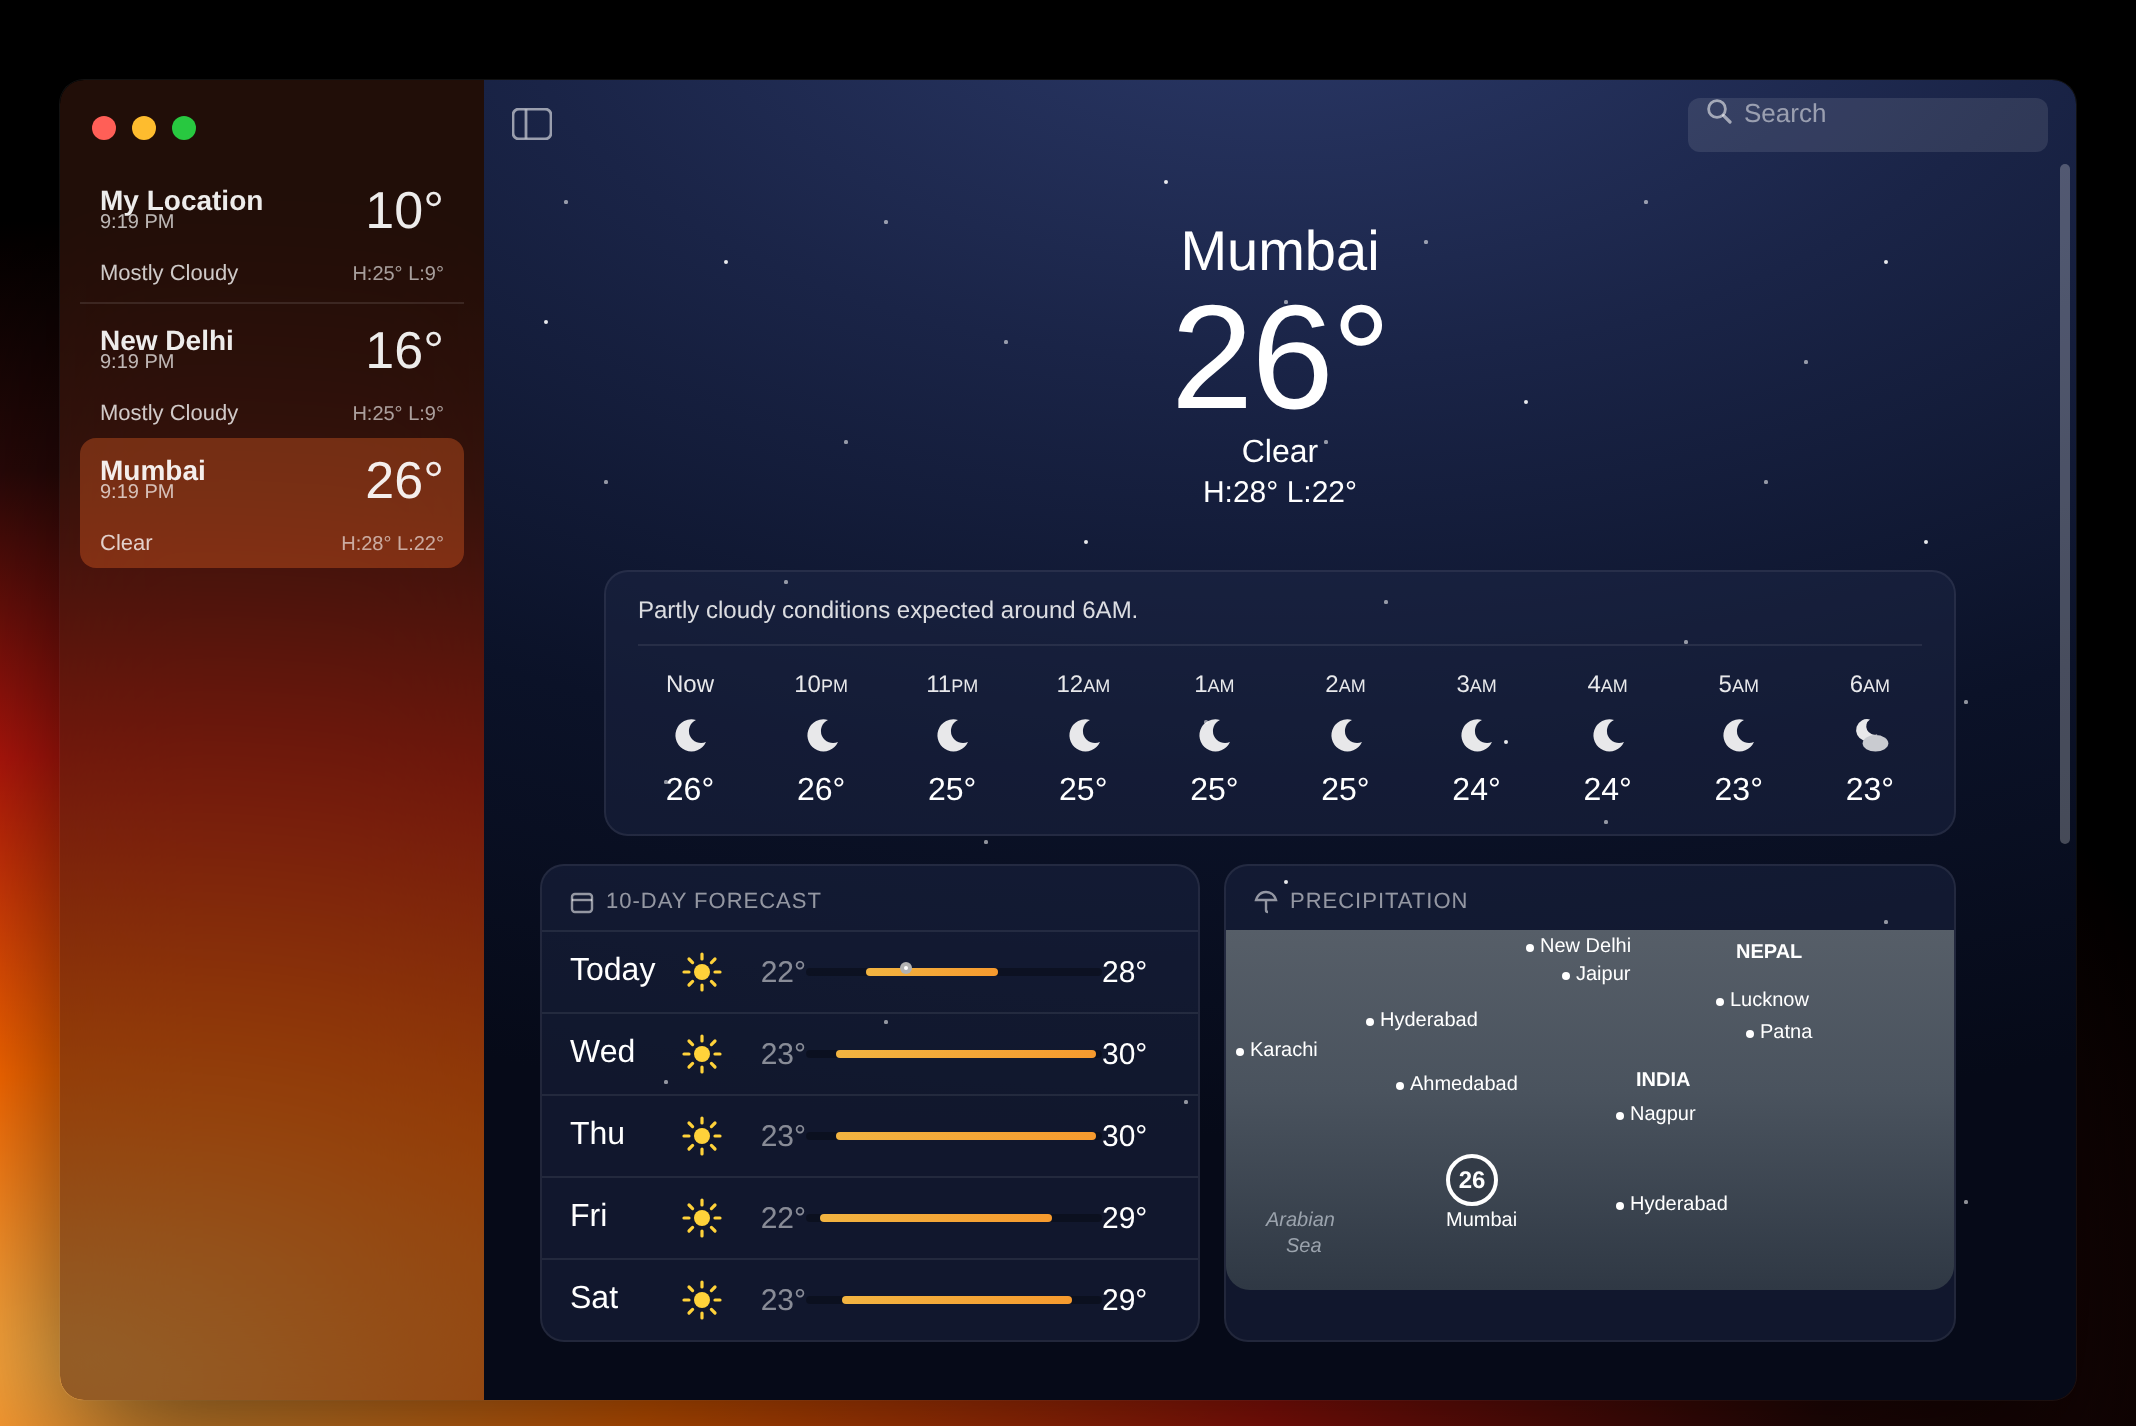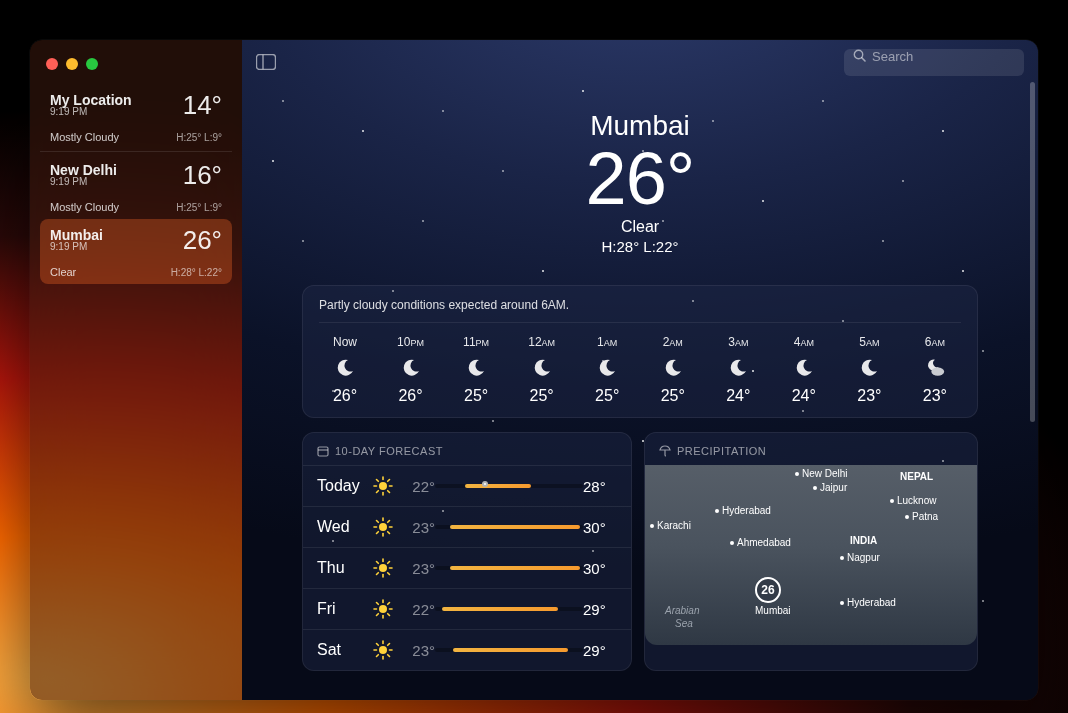--- a/index.html
+++ b/index.html
@@ -36,21 +36,21 @@
 .hero-hilo{font-size:15px;margin-top:2px}
 .panel{background:rgba(30,40,70,.45);border-radius:12px;border:.5px solid rgba(255,255,255,.07)}
 .hourly{margin:30px 60px 0 60px;padding:12px 16px}
 .hourly-tag{font-size:12px;color:rgba(255,255,255,.85);padding-bottom:10px;border-bottom:1px solid rgba(255,255,255,.08)}
 .hours{display:flex;justify-content:space-between;margin-top:12px}
 .hour{display:flex;flex-direction:column;align-items:center;gap:8px;min-width:52px}
 .h-time{font-size:12px;font-weight:400;color:rgba(255,255,255,.9);white-space:nowrap}
 .h-time .ampm{font-size:9px}
 .h-icon{width:22px;height:22px;display:flex;align-items:center;justify-content:center}
 .h-temp{font-size:16px;font-weight:500}
-.cards{display:flex;gap:12px;margin:14px 60px 0 60px}
+.cards{display:flex;gap:12px;margin:14px 60px 0 28px}
 .card{flex:1;min-width:0}
 .card.ten{flex:0 0 330px}
 .card-head{display:flex;align-items:center;gap:6px;font-size:11px;letter-spacing:.5px;color:rgba(255,255,255,.55);padding:12px 14px 8px 14px;text-transform:uppercase}
 .ten-row{display:grid;grid-template-columns:56px 28px 34px 1fr 34px;align-items:center;padding:10px 14px;border-top:1px solid rgba(255,255,255,.08)}
 .ten-row:first-of-type{border-top:1px solid rgba(255,255,255,.08)}
 .day{font-size:16px;font-weight:500}
 .lo{font-size:15px;color:rgba(255,255,255,.5);text-align:right}
 .hi{font-size:15px;font-weight:500}
 .bar{height:4px;background:rgba(0,0,0,.3);border-radius:3px;position:relative}
 .bar-fill{position:absolute;height:100%;border-radius:3px}
@@ -74,21 +74,21 @@
       <span class="dot" style="background:#febc2e"></span>
       <span class="dot" style="background:#28c840"></span>
     </div>
     <div class="list" id="sidebar-list">
         <div class="row">
           <div class="row-top">
             <div>
               <div class="loc">My Location</div>
               <div class="sub-time">9:19 PM</div>
             </div>
-            <div class="temp-big">14°</div>
+            <div class="temp-big">10°</div>
           </div>
           <div class="row-bot">
             <span class="cond">Mostly Cloudy</span>
             <span class="hilo">H:25°  L:9°</span>
           </div>
         </div>
         <div class="sep"></div>
         <div class="row">
           <div class="row-top">
             <div>

